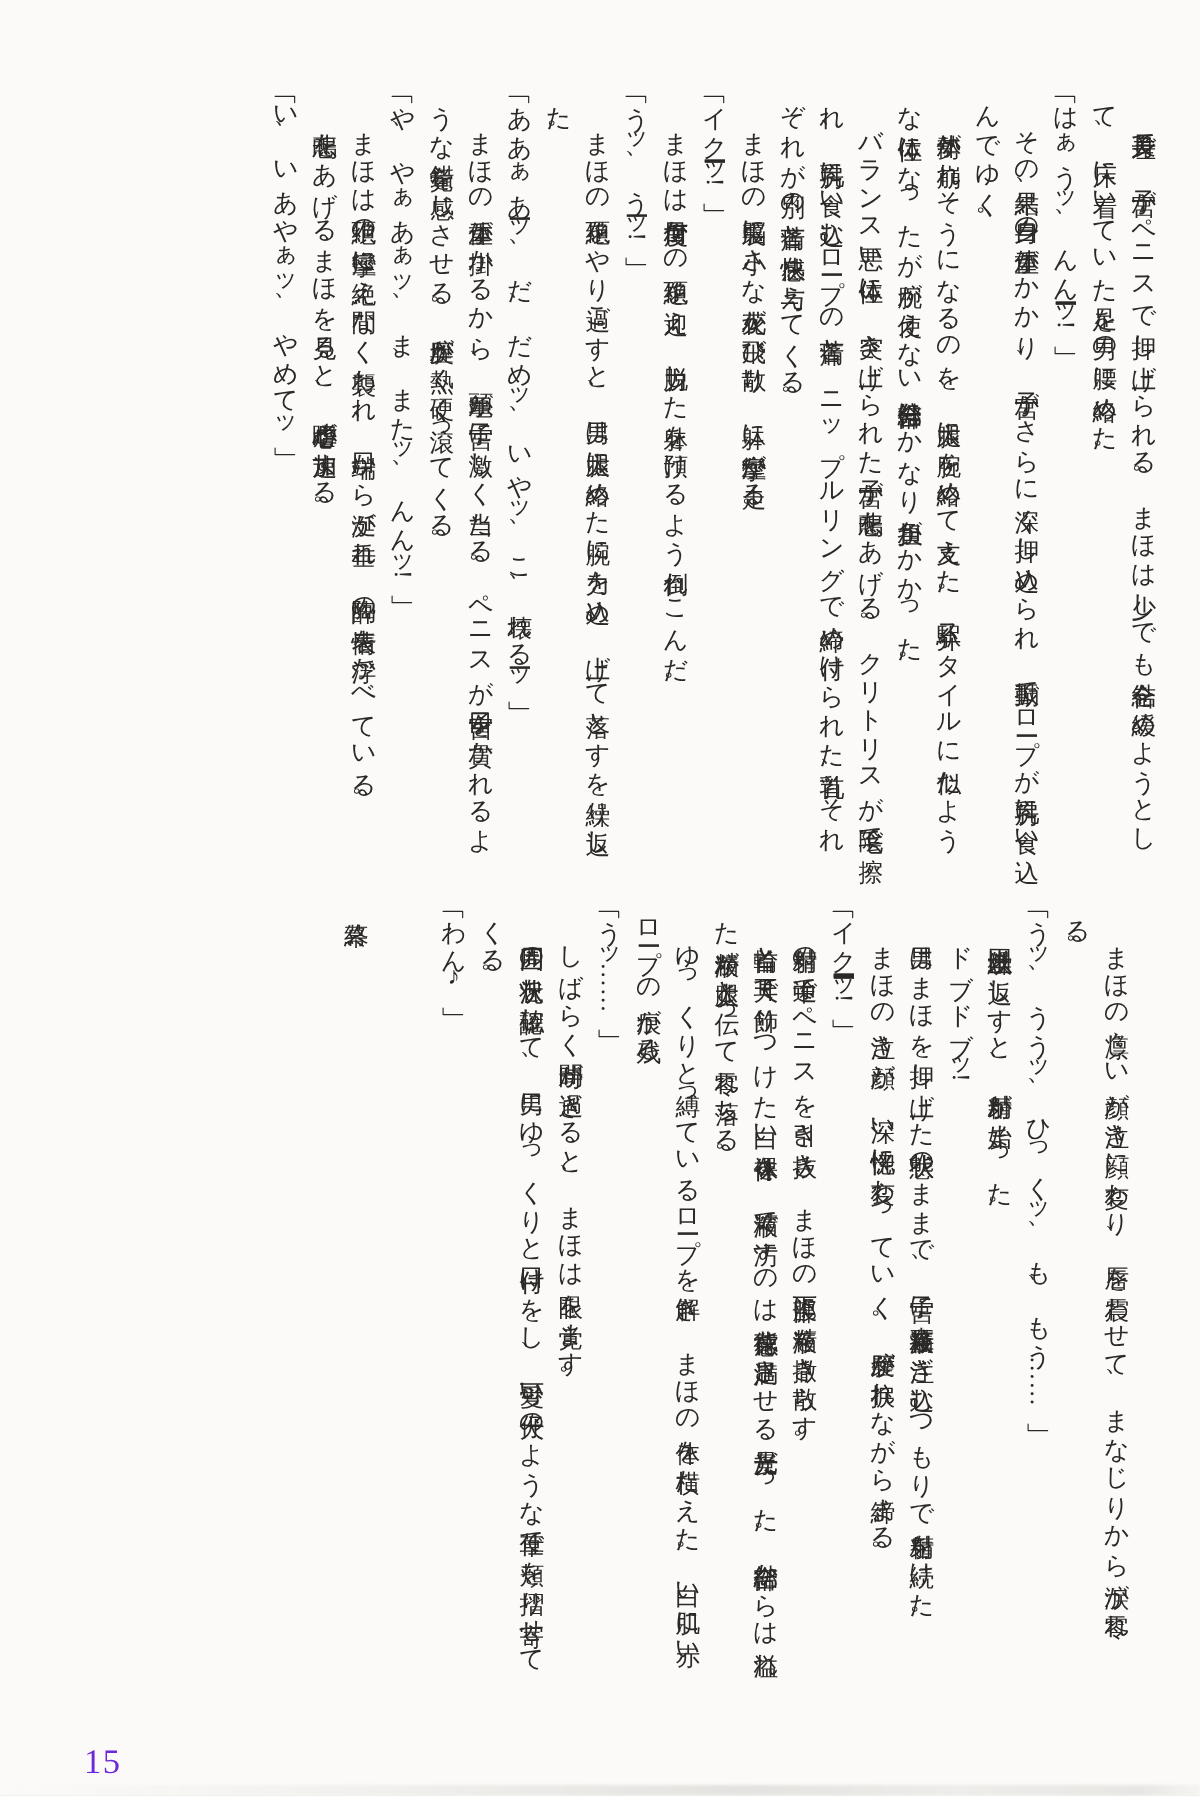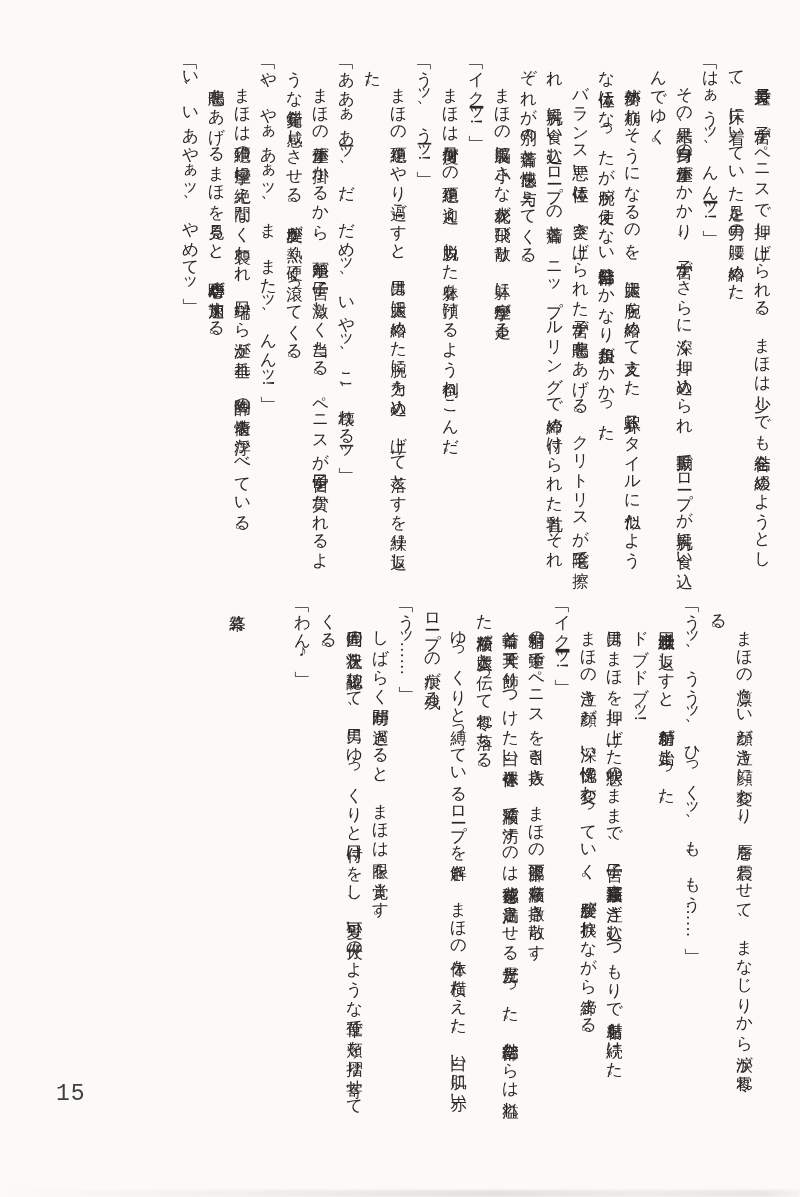--- a/index.html
+++ b/index.html
@@ -46,25 +46,25 @@
     right: 43px;
     width: 720px;
   }
   .end-mark {
     margin-right: 39px !important;
     text-indent: 0 !important;
   }
   .page-number {
     position: absolute;
     left: 56px;
-    top: 1081px;
-    font-family: Liberation Mono, monospace;
+    top: 1162px;
+    font-family: Liberation Serif, serif;
     font-size: 23px;
     letter-spacing: 1px;
-    color: #404040;
+    color: #6d28d9;
   }
   
   .scan-edge {
     position: absolute;
     left: 0;
     bottom: 0;
     width: 100%;
     height: 7px;
     background: linear-gradient(to right,
       rgba(60,60,55,0.00) 0%,

